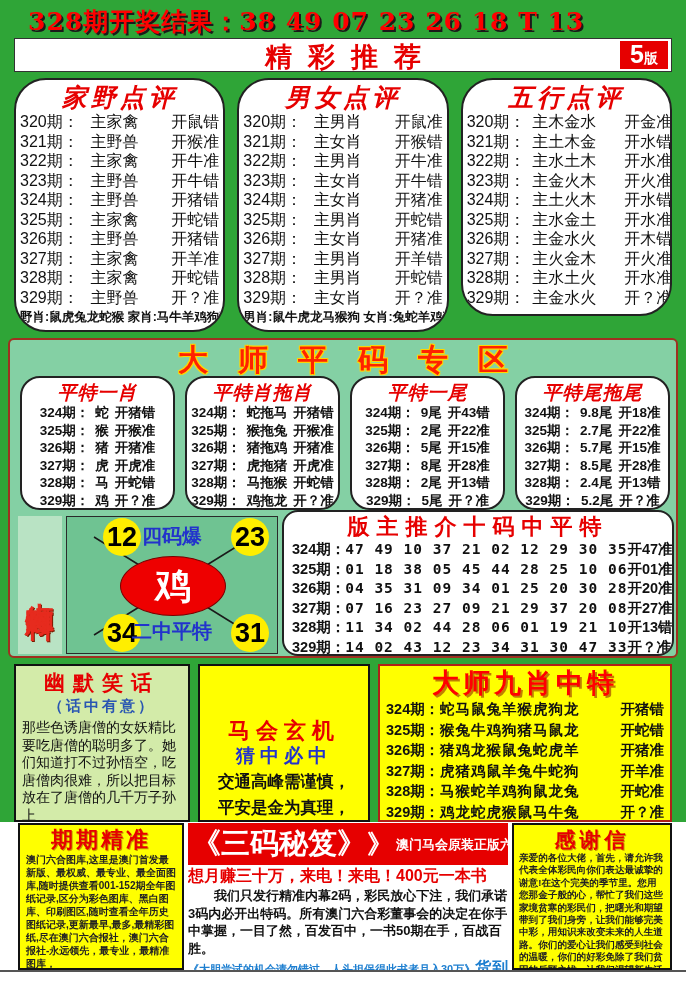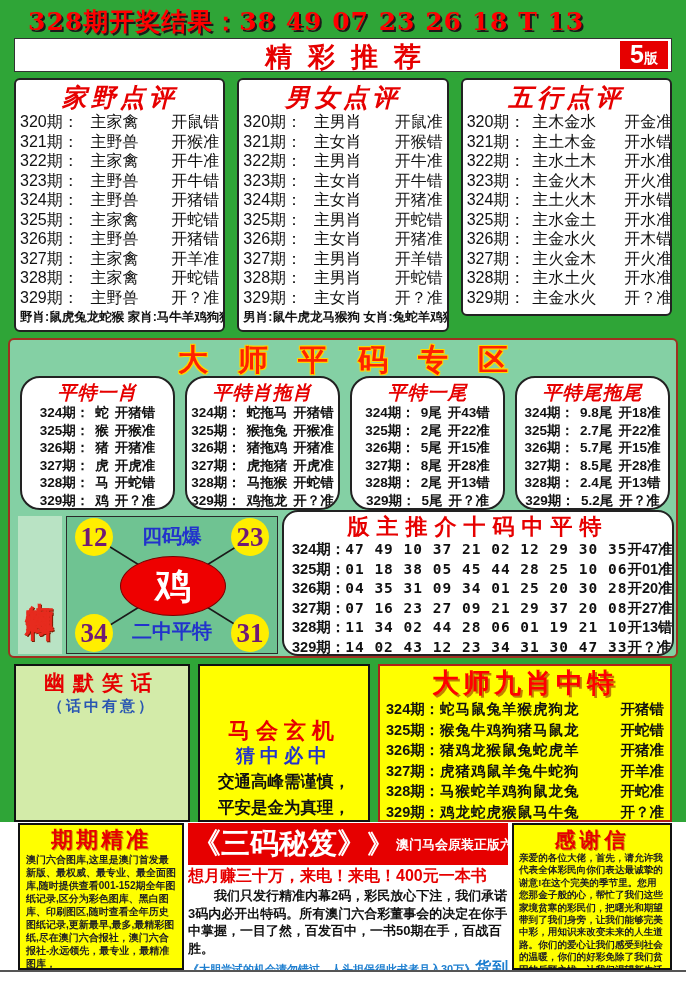--- a/index.html
+++ b/index.html
@@ -15,21 +15,21 @@
     border:1px solid #333; display:flex; align-items:flex-start; justify-content:center; }
   .header-title { font-size:27px; font-weight:bold; color:#e60000; letter-spacing:16px; text-indent:16px;
     font-family:"Liberation Serif", serif; }
   .edition-box { position:absolute; right:3px; top:2px; width:48px; height:28px; background:#e60000;
     color:#fff; display:flex; align-items:baseline; justify-content:center; font-weight:bold; }
   .edition-box .num { font-size:25px; line-height:26px; }
   .edition-box .suf { font-size:14px; }
 
   
   .comments { position:absolute; left:14px; top:78px; width:658px; display:flex; gap:12px; }
-  .c-box { flex:1; background:#fff; border:2px solid #222; border-radius:6px; padding:4px 4px 2px;
+  .c-box { flex:1; background:#fff; border:2px solid #222; border-radius:32px; padding:4px 4px 2px;
     height:254px; overflow:hidden; }
   .c-box.short { height:238px; }
   .c-title { text-align:center; color:#e60000; font-weight:bold; font-size:25px; letter-spacing:4px;
     font-family:"Liberation Serif", serif; font-style:italic; line-height:28px; }
   .c-row { display:flex; justify-content:space-between; gap:7px; font-size:16px; color:#111; line-height:19.5px; white-space:nowrap; }
   .c-row .r { margin-left:21px; }
   .c-footer { text-align:center; font-size:12.5px; font-weight:bold; color:#111; margin-top:2px; white-space:nowrap; }
 
   
   .master-panel { position:absolute; left:8px; top:338px; width:670px; height:320px;
@@ -46,22 +46,22 @@
 
   
   .burst-strip { position:absolute; left:8px; top:176px; width:44px; height:138px; background:#b9e3c4;
     display:flex; align-items:center; justify-content:center; }
   .burst-title { writing-mode:vertical-rl; text-orientation:upright; font-size:29px; font-weight:bold;
     color:#e62b1e; font-family:"Liberation Serif", serif; letter-spacing:3px; text-shadow:1px 1px 0 #7a1b00; }
   .diagram { position:absolute; left:56px; top:176px; width:212px; height:138px; background:#6fc392;
     border:1px solid #2a2a2a; }
   .diagram svg { position:absolute; left:0; top:0; }
   .circle { position:absolute; width:38px; height:38px; border-radius:50%; background:#ffee00;
-    display:flex; align-items:center; justify-content:center; font-size:27px; font-weight:bold; color:#701a75;
-    font-family:Liberation Serif, serif; }
+    display:flex; align-items:center; justify-content:center; font-size:27px; font-weight:bold; color:#000000;
+    font-family:Liberation Sans, sans-serif;margin-left:28px; }
   .circle.tl { left:8px; top:1px; } .circle.tr { right:8px; top:1px; }
   .circle.bl { left:8px; bottom:1px; } .circle.br { right:8px; bottom:1px; }
   .d-label { position:absolute; width:100%; text-align:center; color:#2233cc; font-weight:bold; font-size:20px; }
   .d-label.top { top:6px; } .d-label.bottom { bottom:8px; }
   .d-ellipse { position:absolute; left:53px; top:39px; width:106px; height:60px; border-radius:50%;
     background:#ee0000; border:1px solid #7a0000; display:flex; align-items:center; justify-content:center;
     color:#fff; font-size:36px; font-weight:bold; }
 
   .ten-codes { position:absolute; left:272px; top:170px; width:392px; height:146px; background:#fff;
     border:2px solid #222; border-radius:16px; padding:2px 8px; overflow:hidden; }
@@ -509,20 +509,21 @@
           <span class="r">开？准</span>
         </div>
         </div>
     </div>
   </div>
 
   <div class="trio">
     <div class="joke-box">
       <div class="joke-title">幽默笑话</div>
       <div class="joke-sub">（话中有意）</div>
+      <div class="joke-body">那些色诱唐僧的女妖精比要吃唐僧的聪明多了。她们知道打不过孙悟空，吃唐僧肉很难，所以把目标放在了唐僧的几千万子孙上</div>
     </div>
     <div class="mystery-box">
       <div class="mys-title">马会玄机</div>
       <div class="mys-sub">猜中必中</div>
       <div class="mys-body">
 
       <div>交通高峰需谨慎，</div>
           <div>平安是金为真理，</div>
           <div>隋唐英雄第三条，</div>
           <div>仁基之子武功枭。</div>

